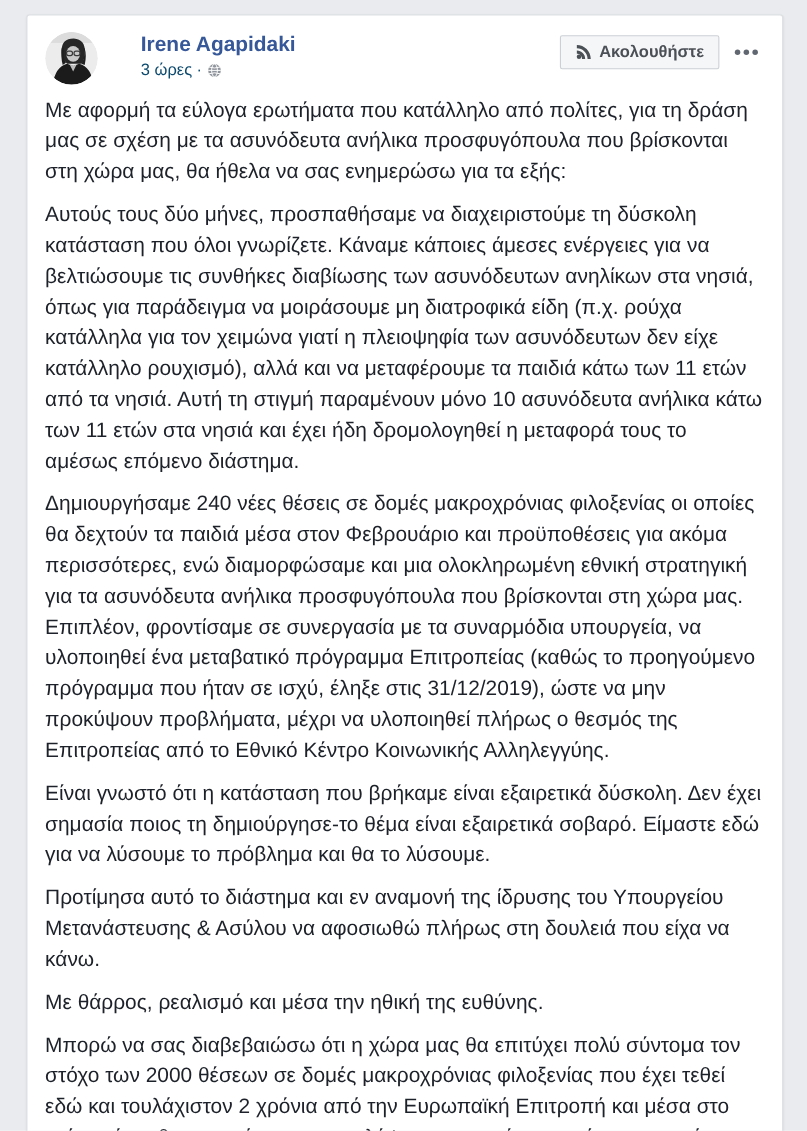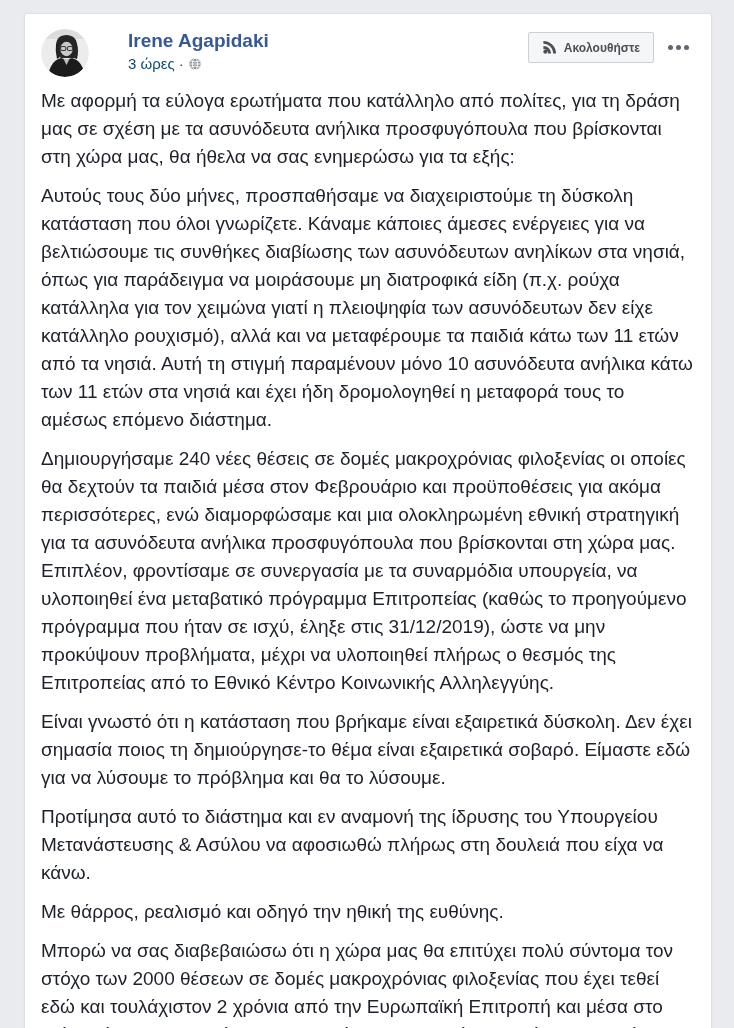--- a/index.html
+++ b/index.html
@@ -34,21 +34,21 @@
     margin-top:2px;display:flex;align-items:center;
     color:#0c4a6e;font-size:15px;line-height:19px;
   }
   .meta-row .sep{margin:0 4px;}
   .globe{width:14px;height:14px;display:inline-block;}
   .header-right{margin-left:auto;display:flex;align-items:center;margin-top:3px;}
   .follow-btn{
     display:inline-flex;align-items:center;
     background:#f5f6f7;border:1px solid #ccd0d5;border-radius:2px;
     height:31px;padding:0 13px;box-sizing:border-box;
-    color:#4b4f56;font-size:12px;font-weight:700;
+    color:#4b4f56;font-size:15px;font-weight:700;
     font-family:"Liberation Sans","DejaVu Sans",sans-serif;
     cursor:pointer;
   }
   .follow-btn svg{margin-right:7px;display:block;}
   .more-btn{
     display:flex;align-items:center;gap:3px;
     background:none;border:none;padding:10px 6px;margin-left:8px;cursor:pointer;
   }
   .more-btn .dot{width:5px;height:5px;border-radius:50%;background:#616770;}
   .post-body{
@@ -121,17 +121,17 @@
     </div>
 
   </div>
 
   <div class="post-body">
       <p>Με αφορμή τα εύλογα ερωτήματα που κατάλληλο από πολίτες, για τη δράση μας σε σχέση με τα ασυνόδευτα ανήλικα προσφυγόπουλα που βρίσκονται στη χώρα μας, θα ήθελα να σας ενημερώσω για τα εξής:</p>
       <p>Αυτούς τους δύο μήνες, προσπαθήσαμε να διαχειριστούμε τη δύσκολη κατάσταση που όλοι γνωρίζετε. Κάναμε κάποιες άμεσες ενέργειες για να βελτιώσουμε τις συνθήκες διαβίωσης των ασυνόδευτων ανηλίκων στα νησιά, όπως για παράδειγμα να μοιράσουμε μη διατροφικά είδη (π.χ. ρούχα κατάλληλα για τον χειμώνα γιατί η πλειοψηφία των ασυνόδευτων δεν είχε κατάλληλο ρουχισμό), αλλά και να μεταφέρουμε τα παιδιά κάτω των 11 ετών από τα νησιά. Αυτή τη στιγμή παραμένουν μόνο 10 ασυνόδευτα ανήλικα κάτω των 11 ετών στα νησιά και έχει ήδη δρομολογηθεί η μεταφορά τους το αμέσως επόμενο διάστημα.</p>
       <p>Δημιουργήσαμε 240 νέες θέσεις σε δομές μακροχρόνιας φιλοξενίας οι οποίες θα δεχτούν τα παιδιά μέσα στον Φεβρουάριο και προϋποθέσεις για ακόμα περισσότερες, ενώ διαμορφώσαμε και μια ολοκληρωμένη εθνική στρατηγική για τα ασυνόδευτα ανήλικα προσφυγόπουλα που βρίσκονται στη χώρα μας. Επιπλέον, φροντίσαμε σε συνεργασία με τα συναρμόδια υπουργεία, να υλοποιηθεί ένα μεταβατικό πρόγραμμα Επιτροπείας (καθώς το προηγούμενο πρόγραμμα που ήταν σε ισχύ, έληξε στις 31/12/2019), ώστε να μην προκύψουν προβλήματα, μέχρι να υλοποιηθεί πλήρως ο θεσμός της Επιτροπείας από το Εθνικό Κέντρο Κοινωνικής Αλληλεγγύης.</p>
       <p>Είναι γνωστό ότι η κατάσταση που βρήκαμε είναι εξαιρετικά δύσκολη. Δεν έχει σημασία ποιος τη δημιούργησε-το θέμα είναι εξαιρετικά σοβαρό. Είμαστε εδώ για να λύσουμε το πρόβλημα και θα το λύσουμε.</p>
       <p>Προτίμησα αυτό το διάστημα και εν αναμονή της ίδρυσης του Υπουργείου Μετανάστευσης &amp; Ασύλου να αφοσιωθώ πλήρως στη δουλειά που είχα να κάνω.</p>
-      <p>Με θάρρος, ρεαλισμό και οδηγό την ηθική της ευθύνης.</p>
+      <p>Με θάρρος, ρεαλισμό και μέσα την ηθική της ευθύνης.</p>
       <p>Μπορώ να σας διαβεβαιώσω ότι η χώρα μας θα επιτύχει πολύ σύντομα τον στόχο των 2000 θέσεων σε δομές μακροχρόνιας φιλοξενίας που έχει τεθεί εδώ και τουλάχιστον 2 χρόνια από την Ευρωπαϊκή Επιτροπή και μέσα στο τρέχον έτος θα καταφέρουμε να καλύψουμε τις ανάγκες ακόμα περισσότερων ανηλίκων.</p>
     </div>
 
 </div>
 
 </body></html>

